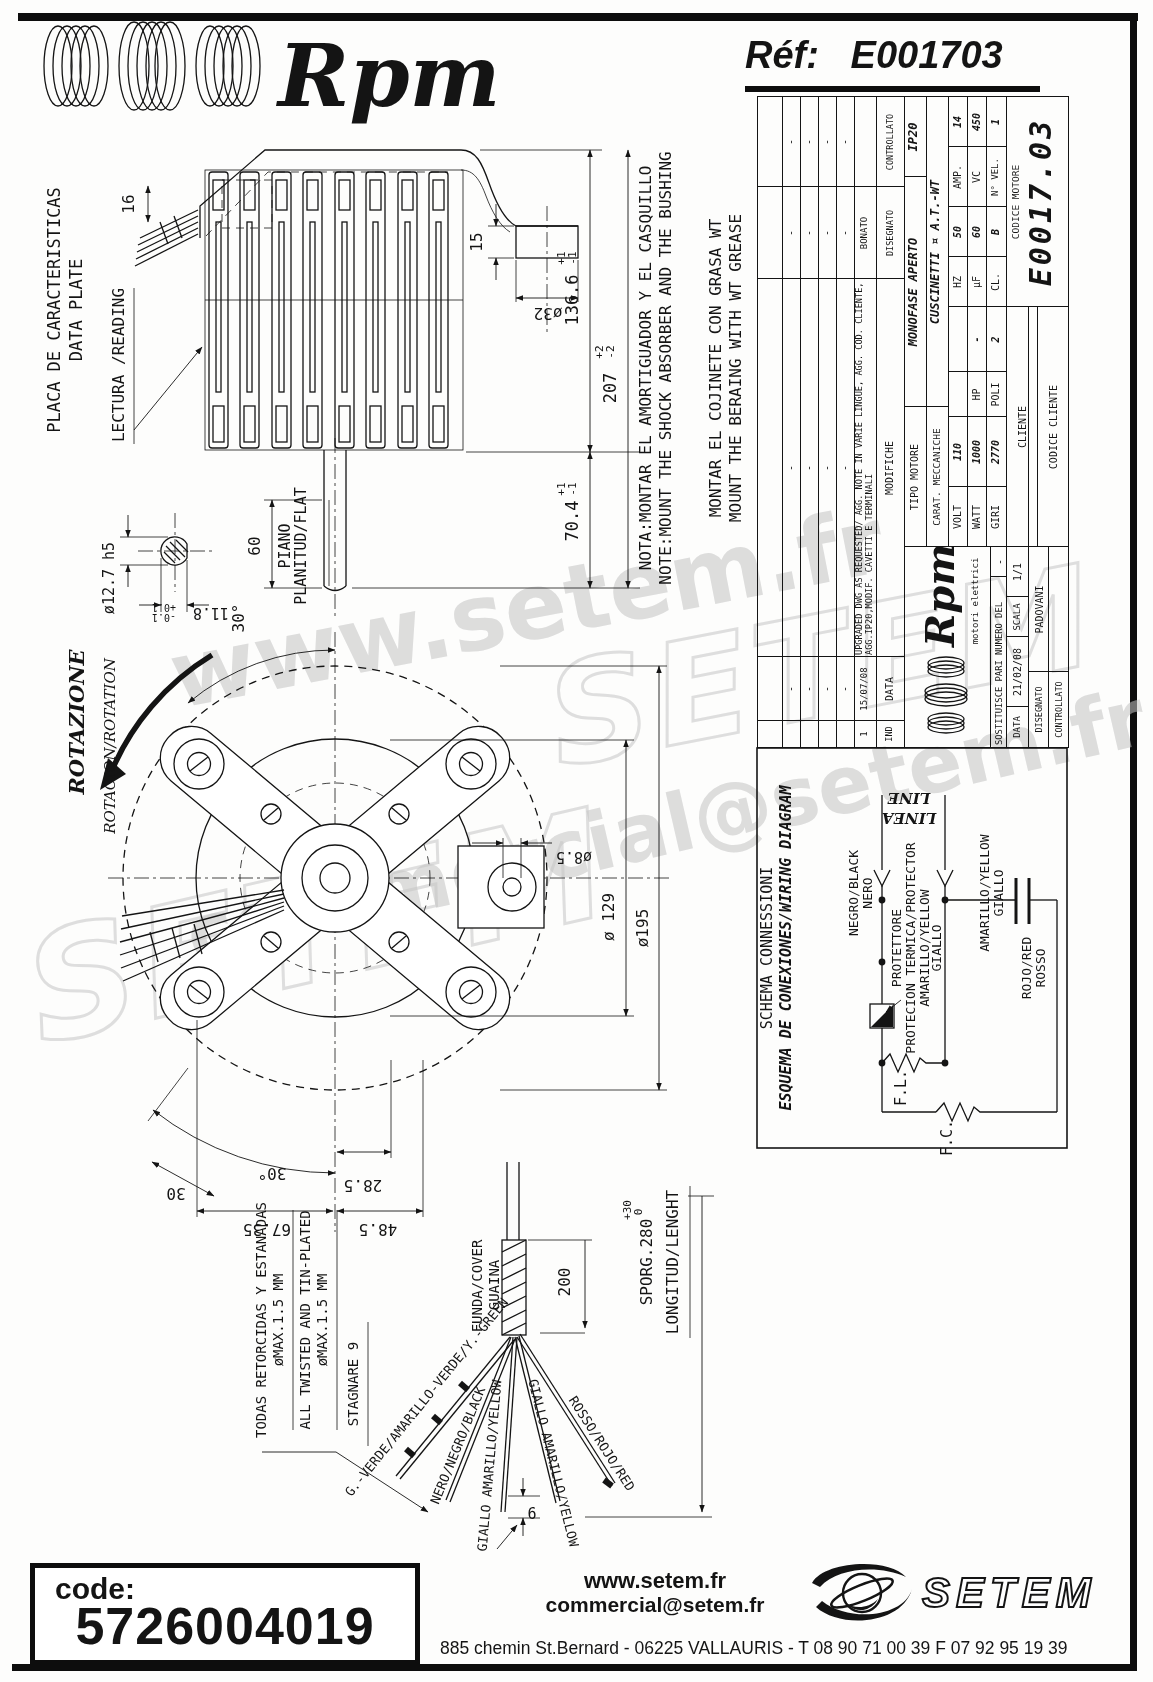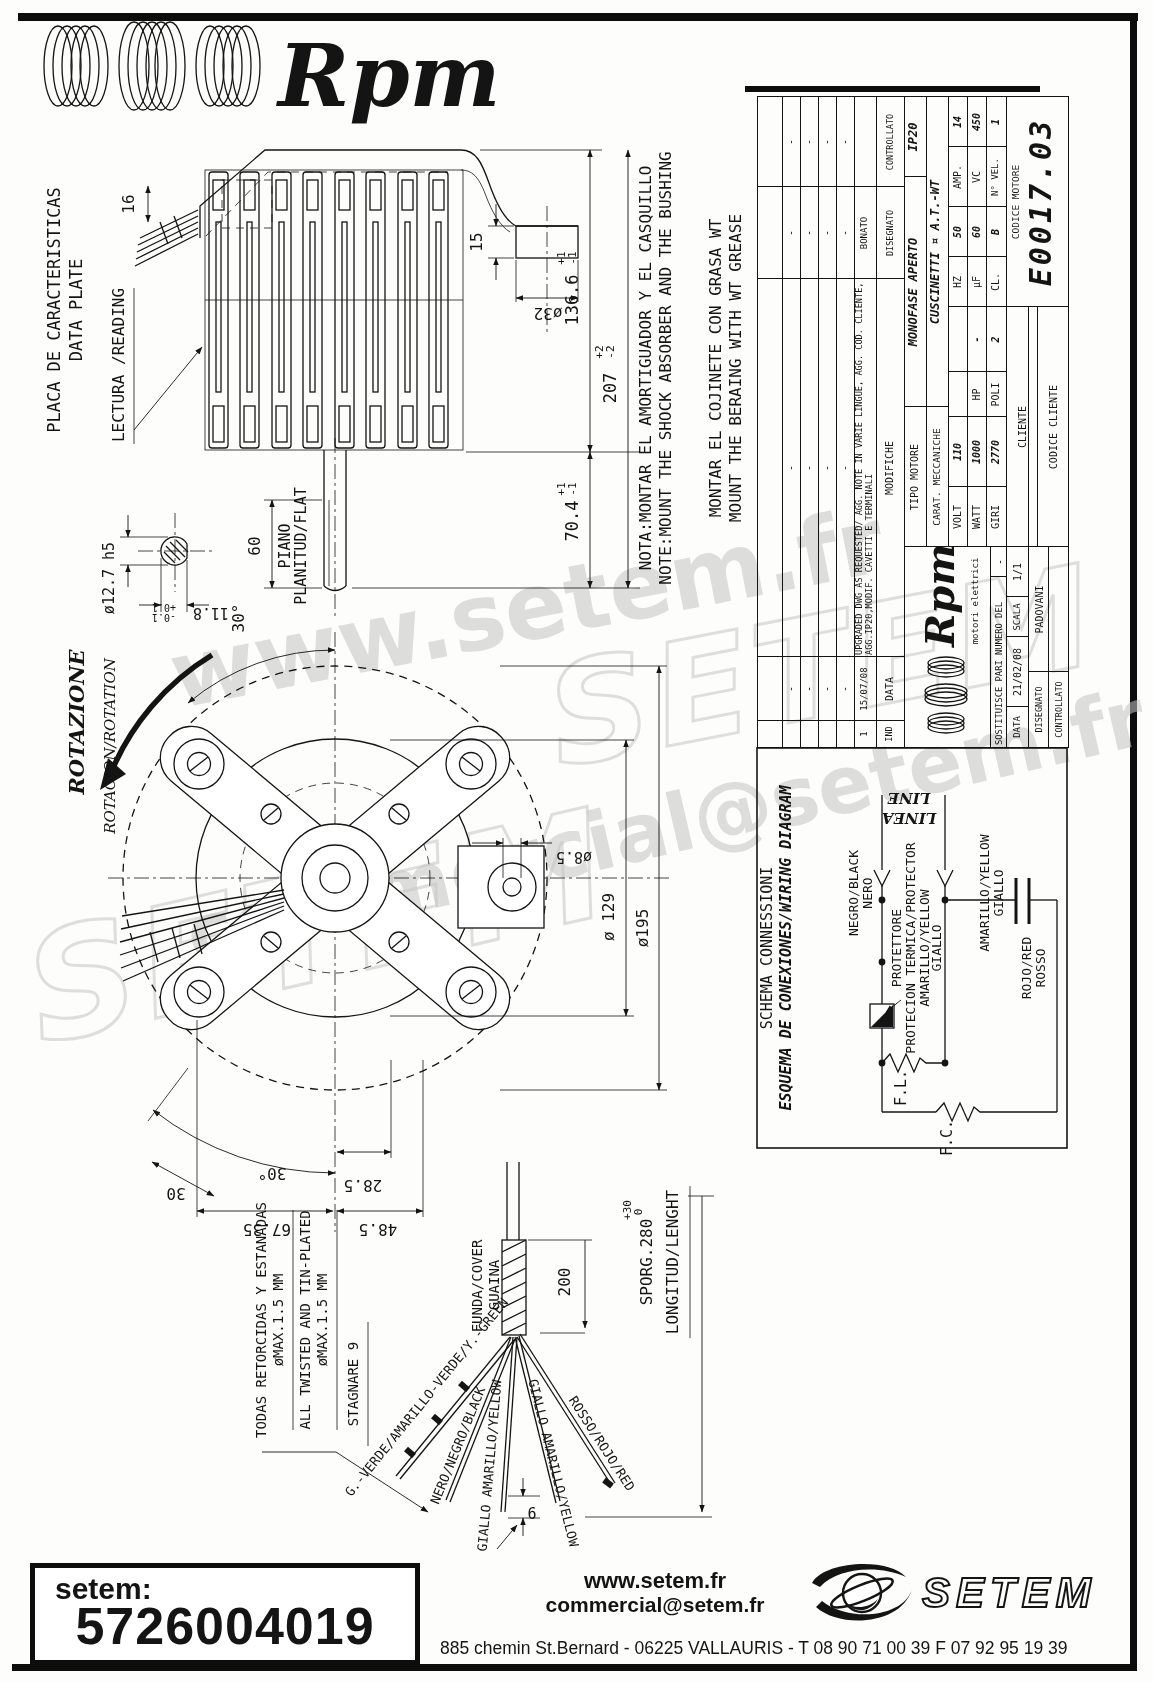--- a/index.html
+++ b/index.html
@@ -59,20 +59,24 @@
         <ellipse cx="140" cy="48" rx="15" ry="44"></ellipse>
       <ellipse cx="180" cy="48" rx="14" ry="40"></ellipse>
         <ellipse cx="189" cy="48" rx="14" ry="40"></ellipse>
       <ellipse cx="198" cy="48" rx="14" ry="40"></ellipse>
         <ellipse cx="207" cy="48" rx="14" ry="40"></ellipse>
         <ellipse cx="216" cy="48" rx="14" ry="40"></ellipse>
     </g>
     <text class="ser" x="248" y="88" style="font-size:86px;font-style:italic;font-weight:bold;stroke:none;">Rpm</text>
   </svg>
 
+  <div class="abs" style="left:745px;top:34px;width:300px;z-index:4;font-family:'Liberation Sans',sans-serif;font-style:italic;font-weight:bold;font-size:38px;">
+    <span>Réf:</span>&nbsp;&nbsp;
+    <span>E001703</span>
+  </div>
   <div class="bar" style="left:745px;top:86px;width:295px;height:6px;z-index:4;"></div>
 
   <svg class="abs" style="left:0;top:0;z-index:2;" width="1153" height="1682" viewBox="0 0 1153 1682">
     <defs>
       <marker id="ar" viewBox="0 0 10 10" refX="9" refY="5" markerWidth="9" markerHeight="9" orient="auto-start-reverse">
         <path d="M0,1.5 L9.5,5 L0,8.5 z" style="fill:#141414;stroke:none;"></path>
       </marker>
     </defs>
 
     <g>
@@ -550,21 +554,21 @@
     <div class="vl" style="left:440px;top:248px;height:62px;"></div>
     <div class="hl" style="left:200px;top:279px;width:240px;"></div>
     <div class="c" style="left:200px;top:259px;width:240px;">CLIENTE</div>
     <div class="c" style="left:200px;top:290px;width:240px;">CODICE CLIENTE</div>
 
     <div class="c" style="left:440px;top:252px;width:210px;font-size:9.5px;">CODICE MOTORE</div>
     <div class="c it" style="left:440px;top:266px;width:210px;font-size:30px;line-height:34px;letter-spacing:3px;">E0017.03</div>
   </div>
 
   <div class="abs foot" style="left:30px;top:1563px;width:380px;height:92px;border:5px solid #0d0d0d;background:#fff;z-index:4;">
-    <div style="position:absolute;left:20px;top:4px;font-size:30px;font-weight:bold;">setem:</div>
+    <div style="position:absolute;left:20px;top:4px;font-size:30px;font-weight:bold;">code:</div>
     <div style="position:absolute;left:0;top:28px;width:100%;text-align:center;font-size:52px;font-weight:bold;letter-spacing:1px;">5726004019</div>
   </div>
   <div class="abs foot" style="left:520px;top:1568px;width:270px;text-align:center;font-size:22px;font-weight:bold;z-index:4;">www.setem.fr</div>
   <div class="abs foot" style="left:520px;top:1593px;width:270px;text-align:center;font-size:21px;font-weight:bold;z-index:4;">commercial@setem.fr</div>
   <svg class="abs" style="left:810px;top:1555px;z-index:4;" width="300" height="75" viewBox="0 0 300 75">
     <path d="M2,28 C14,6 78,2 96,22 C70,10 28,12 10,32 Z" style="fill:#141414;stroke:none;"></path>
     <path d="M6,52 C30,74 92,70 102,34 C94,62 40,68 12,46 Z" style="fill:#141414;stroke:none;"></path>
     <circle cx="52" cy="38" r="19" style="fill:#fff;stroke:#141414;stroke-width:2.4px;"></circle>
     <path d="M36,48 A19,19 0 0 0 68,44 C58,54 44,54 36,48 Z" style="fill:#141414;stroke:none;"></path>
     <ellipse cx="52" cy="38" rx="33" ry="8" transform="rotate(-22 52 38)" style="fill:none;stroke:#141414;stroke-width:2.6px;"></ellipse>

